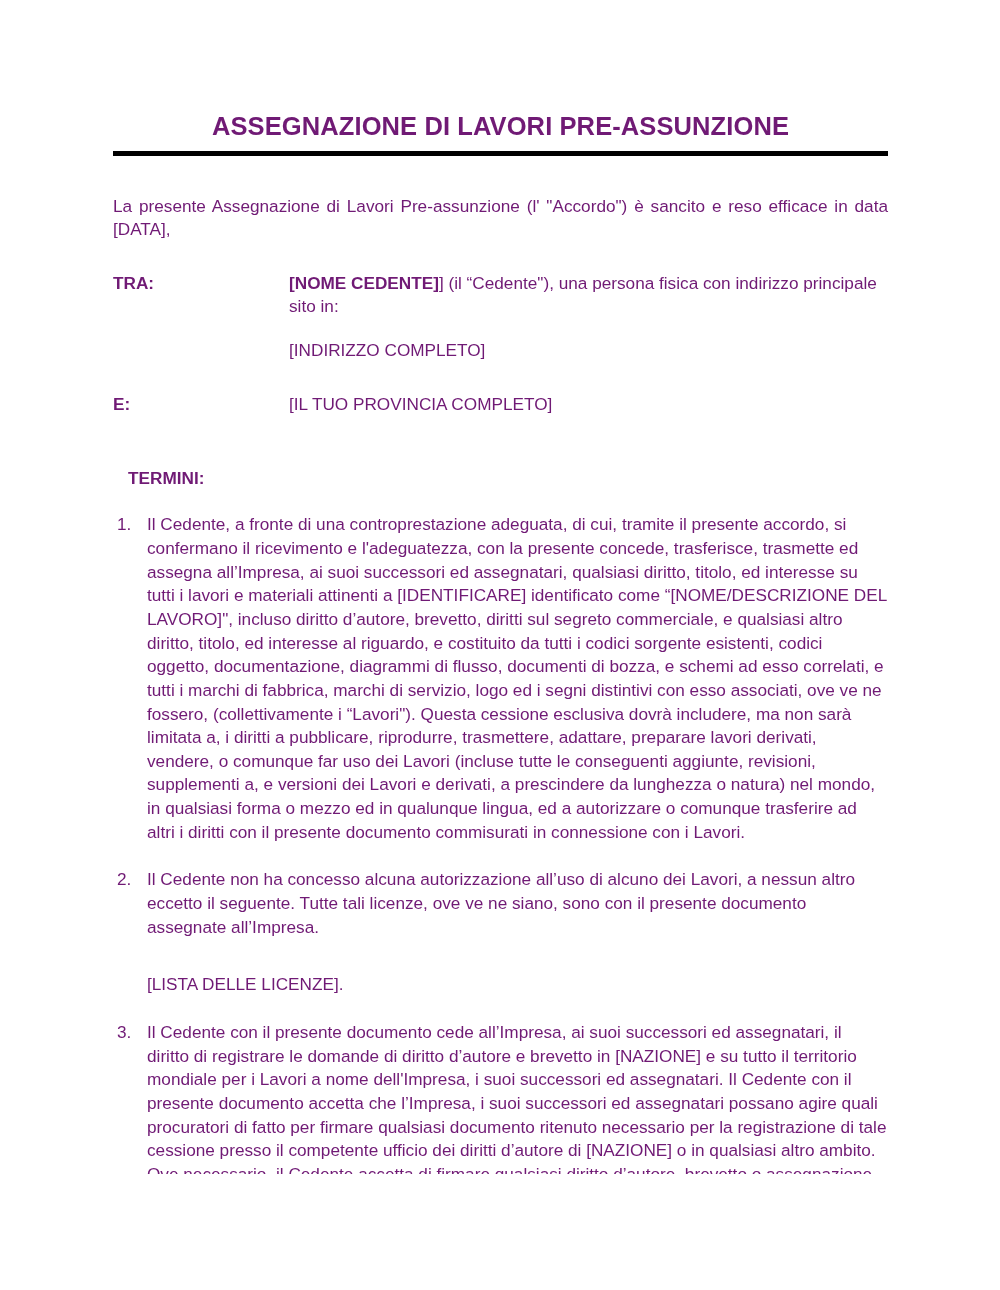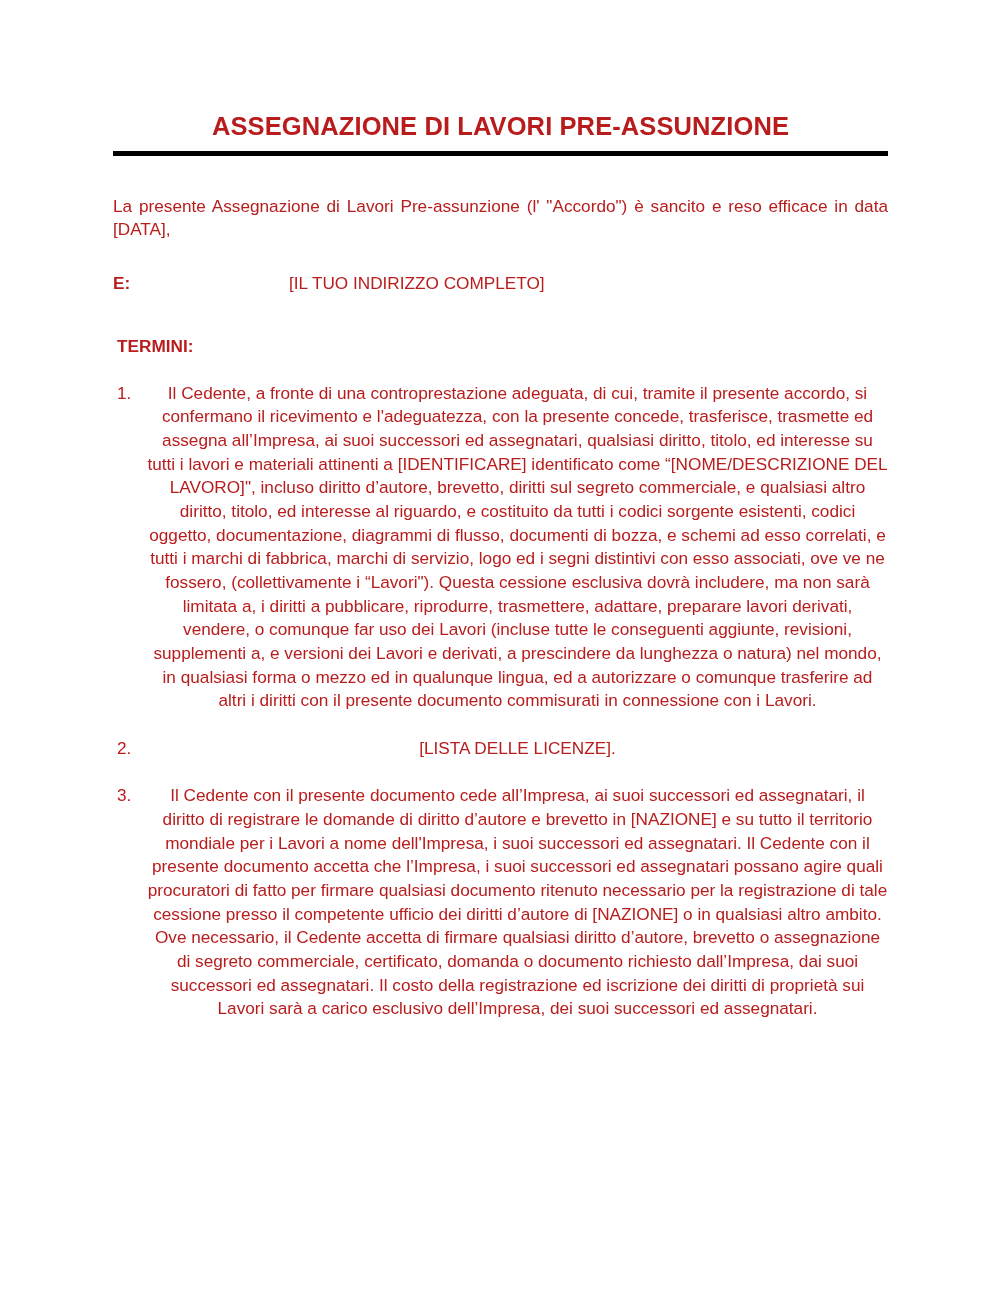--- a/index.html
+++ b/index.html
@@ -8,21 +8,21 @@
     padding: 0;
     background: #ffffff;
   }
 
   .page {
     position: relative;
     width: 1000px;
     height: 1174px;
     margin: 0 auto;
     background: #ffffff;
-    color: #b91c1c;
+    color: #701a75;
     font-family: "Liberation Sans", sans-serif;
     box-sizing: border-box;
     overflow: hidden;
   }
 
   .content {
     position: absolute;
     left: 113px;
     top: 0;
     width: 775px;
@@ -80,42 +80,42 @@
     margin: 0;
   }
 
   .party-body p + p {
     margin-top: 21px;
   }
 
   .party-body strong { font-weight: bold; }
 
   .terms-heading {
-    margin: 4px;
+    margin: 15px;
     padding-top: 36px;
     font-size: 17.2px;
     font-weight: bold;
     line-height: 1.33;
   }
 
   ol.clauses {
     margin: 0;
     padding: 0;
     list-style: none;
     counter-reset: clause;
   }
 
   ol.clauses > li {
     counter-increment: clause;
     position: relative;
     padding-left: 34px;
     margin-top: 24px;
     font-size: 17.2px;
     line-height: 1.375;
-    text-align: center;
+    text-align: left;
   }
 
   ol.clauses > li::before {
     content: counter(clause) ".";
     position: absolute;
     left: 4px;
     top: 0;
     width: 22px;
     text-align: left;
     font-size: 17.2px;
@@ -160,35 +160,43 @@
 
 <div class="page">
   <div class="content">
 
     <h1 class="doc-title">ASSEGNAZIONE DI LAVORI PRE-ASSUNZIONE</h1>
 
     <div class="title-rule"></div>
 
     <p class="intro">La presente Assegnazione di Lavori Pre-assunzione (l' "Accordo") è sancito e reso efficace in data [DATA],</p>
 
+    <div class="party-block">
+      <div class="party-label">TRA:</div>
+      <div class="party-body">
+        <p><strong>[NOME CEDENTE]</strong><span>] (il “Cedente"), una persona fisica con indirizzo principale sito in:</span></p>
+        <p>[INDIRIZZO COMPLETO]</p>
+      </div>
+    </div>
 
     <div class="party-block">
       <div class="party-label">E:</div>
       <div class="party-body">
-        <p>[IL TUO INDIRIZZO COMPLETO]</p>
+        <p>[IL TUO PROVINCIA COMPLETO]</p>
       </div>
     </div>
 
     <h2 class="terms-heading">TERMINI:</h2>
 
     <ol class="clauses">
       <li>
         <p>Il Cedente, a fronte di una controprestazione adeguata, di cui, tramite il presente accordo, si confermano il ricevimento e l'adeguatezza, con la presente concede, trasferisce, trasmette ed assegna all’Impresa, ai suoi successori ed assegnatari, qualsiasi diritto, titolo, ed interesse su tutti i lavori e materiali attinenti a [IDENTIFICARE] identificato come “[NOME/DESCRIZIONE DEL LAVORO]", incluso diritto d’autore, brevetto, diritti sul segreto commerciale, e qualsiasi altro diritto, titolo, ed interesse al riguardo, e costituito da tutti i codici sorgente esistenti, codici oggetto, documentazione, diagrammi di flusso, documenti di bozza, e schemi ad esso correlati, e tutti i marchi di fabbrica, marchi di servizio, logo ed i segni distintivi con esso associati, ove ve ne fossero, (collettivamente i “Lavori"). Questa cessione esclusiva dovrà includere, ma non sarà limitata a, i diritti a pubblicare, riprodurre, trasmettere, adattare, preparare lavori derivati, vendere, o comunque far uso dei Lavori (incluse tutte le conseguenti aggiunte, revisioni, supplementi a, e versioni dei Lavori e derivati, a prescindere da lunghezza o natura) nel mondo, in qualsiasi forma o mezzo ed in qualunque lingua, ed a autorizzare o comunque trasferire ad altri i diritti con il presente documento commisurati in connessione con i Lavori.</p>
       </li>
       <li>
+        <p>Il Cedente non ha concesso alcuna autorizzazione all’uso di alcuno dei Lavori, a nessun altro eccetto il seguente. Tutte tali licenze, ove ve ne siano, sono con il presente documento assegnate all’Impresa.</p>
         <p>[LISTA DELLE LICENZE].</p>
       </li>
       <li>
         <p>Il Cedente con il presente documento cede all’Impresa, ai suoi successori ed assegnatari, il diritto di registrare le domande di diritto d’autore e brevetto in [NAZIONE] e su tutto il territorio mondiale per i Lavori a nome dell'Impresa, i suoi successori ed assegnatari. Il Cedente con il presente documento accetta che l’Impresa, i suoi successori ed assegnatari possano agire quali procuratori di fatto per firmare qualsiasi documento ritenuto necessario per la registrazione di tale cessione presso il competente ufficio dei diritti d’autore di [NAZIONE] o in qualsiasi altro ambito. Ove necessario, il Cedente accetta di firmare qualsiasi diritto d’autore, brevetto o assegnazione di segreto commerciale, certificato, domanda o documento richiesto dall’Impresa, dai suoi successori ed assegnatari. Il costo della registrazione ed iscrizione dei diritti di proprietà sui Lavori sarà a carico esclusivo dell’Impresa, dei suoi successori ed assegnatari.</p>
       </li>
     </ol>
 
   </div>
 
   <div class="footer">

